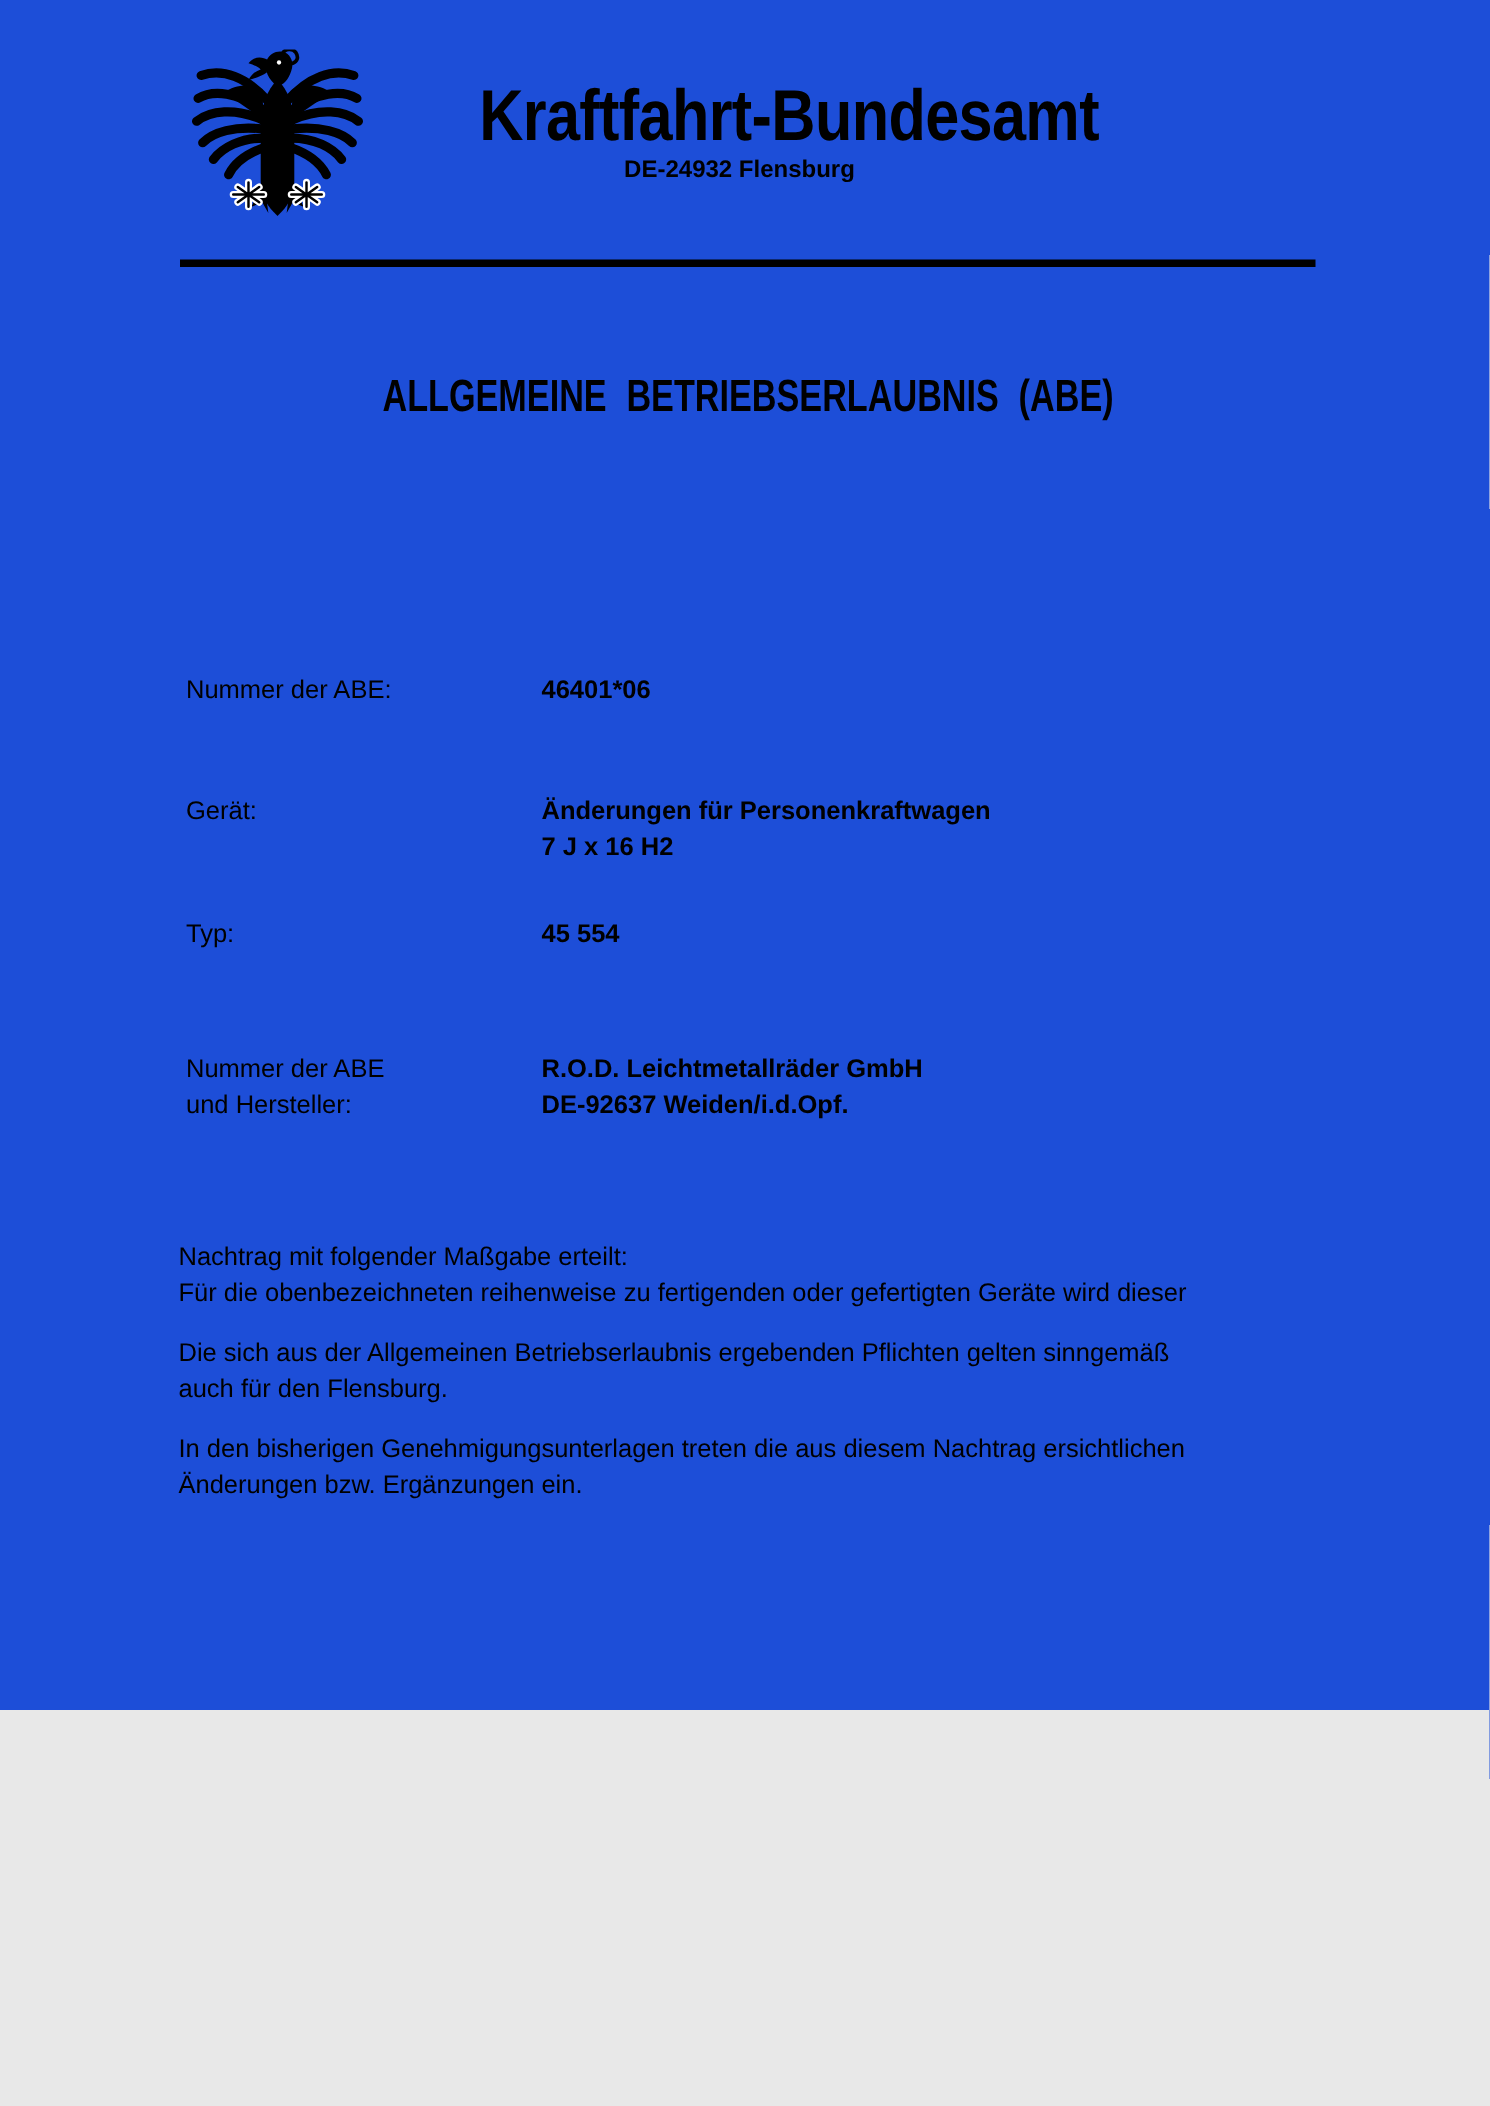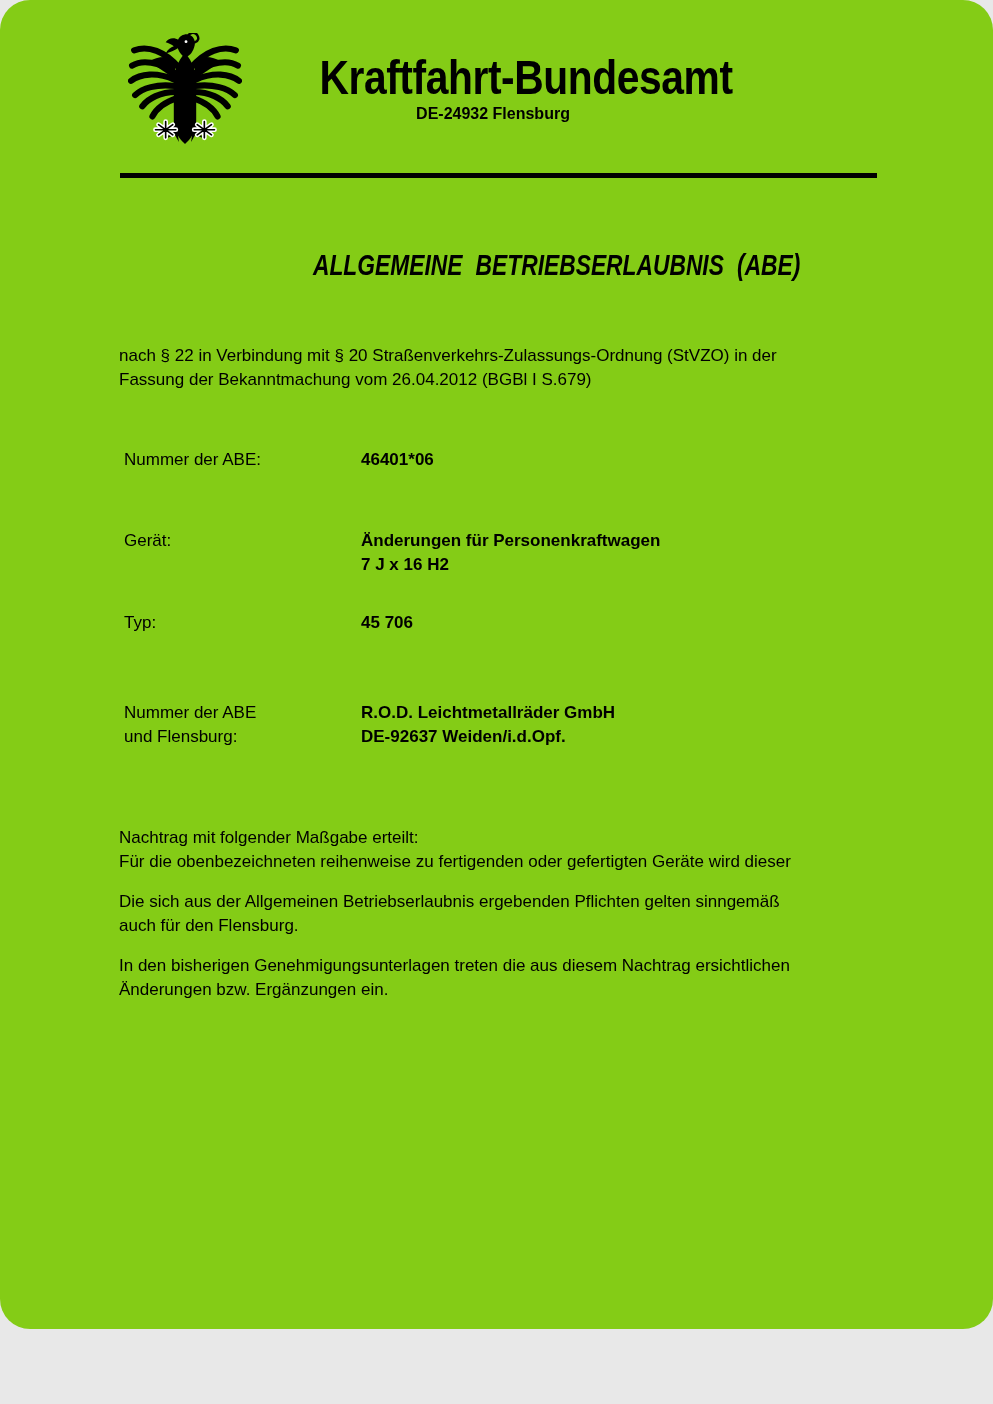--- a/index.html
+++ b/index.html
@@ -1,25 +1,24 @@
 <!DOCTYPE html>
 <html lang="de"><head>
 <meta charset="utf-8">
 <style>
   html, body { margin: 0; padding: 0; background: #e8e8e8; }
   .page {
     position: relative;
     width: 993px;
-    height: 1329px;
+    height: 1140px;
     margin: 0 auto;
-    background: #84cc16;
+    background: #1d4ed8;
     color: #000000;
     font-family: "Liberation Sans", sans-serif;
     overflow: hidden;
-    border-radius: 30px;
   }
 
   
   .eagle {
     position: absolute;
     left: 128px;
     top: 33px;
     width: 114px;
     height: 112px;
   }
@@ -54,23 +53,22 @@
     height: 5px;
     background: #000000;
   }
 
   
   .doc-title-wrap {
     position: absolute;
     left: 120px;
     top: 250px;
     width: 757px;
-    text-align: right;
+    text-align: center;
     white-space: nowrap;
-    font-style: italic;
   }
   .doc-title {
     display: inline-block;
     font-size: 30px;
     font-weight: bold;
     line-height: 1.0;
     word-spacing: 9px;
     transform: scaleX(0.76);
     transform-origin: 50% 50%;
   }
@@ -166,39 +164,35 @@
     <div class="authority-name">Kraftfahrt-Bundesamt</div>
     <div class="authority-location">DE-24932 Flensburg</div>
   </div>
 
   <div class="header-rule"></div>
 
   <div class="doc-title-wrap">
     <span class="doc-title">ALLGEMEINE BETRIEBSERLAUBNIS (ABE)</span>
   </div>
 
-  <div class="legal-basis bodytext">
-    <div>nach § 22 in Verbindung mit § 20 Straßenverkehrs-Zulassungs-Ordnung (StVZO) in der</div>
-    <div>Fassung der Bekanntmachung vom 26.04.2012 (BGBl I S.679)</div>
-  </div>
 
   <div class="field-row row-1">
     <span class="field-label">Nummer der ABE:</span><span class="field-value">46401*06</span>
   </div>
 
   <div class="field-row row-2">
     <span class="field-label">Gerät:</span><span class="field-value"><div>Änderungen für Personenkraftwagen</div><div>7 J x 16 H2</div></span>
   </div>
 
   <div class="field-row row-3">
-    <span class="field-label">Typ:</span><span class="field-value">45 706</span>
+    <span class="field-label">Typ:</span><span class="field-value">45 554</span>
   </div>
 
   <div class="field-row row-4">
-    <span class="field-label"><div>Nummer der ABE</div><div>und Flensburg:</div></span><span class="field-value"><div>R.O.D. Leichtmetallräder GmbH</div><div>DE-92637 Weiden/i.d.Opf.</div></span>
+    <span class="field-label"><div>Nummer der ABE</div><div>und Hersteller:</div></span><span class="field-value"><div>R.O.D. Leichtmetallräder GmbH</div><div>DE-92637 Weiden/i.d.Opf.</div></span>
   </div>
 
   <div class="para para-1 bodytext">
     <div>Nachtrag mit folgender Maßgabe erteilt:</div>
     <div>Für die obenbezeichneten reihenweise zu fertigenden oder gefertigten Geräte wird dieser</div>
   </div>
 
   <div class="para para-2 bodytext">
     <div>Die sich aus der Allgemeinen Betriebserlaubnis ergebenden Pflichten gelten sinngemäß</div>
     <div>auch für den Flensburg.</div>

